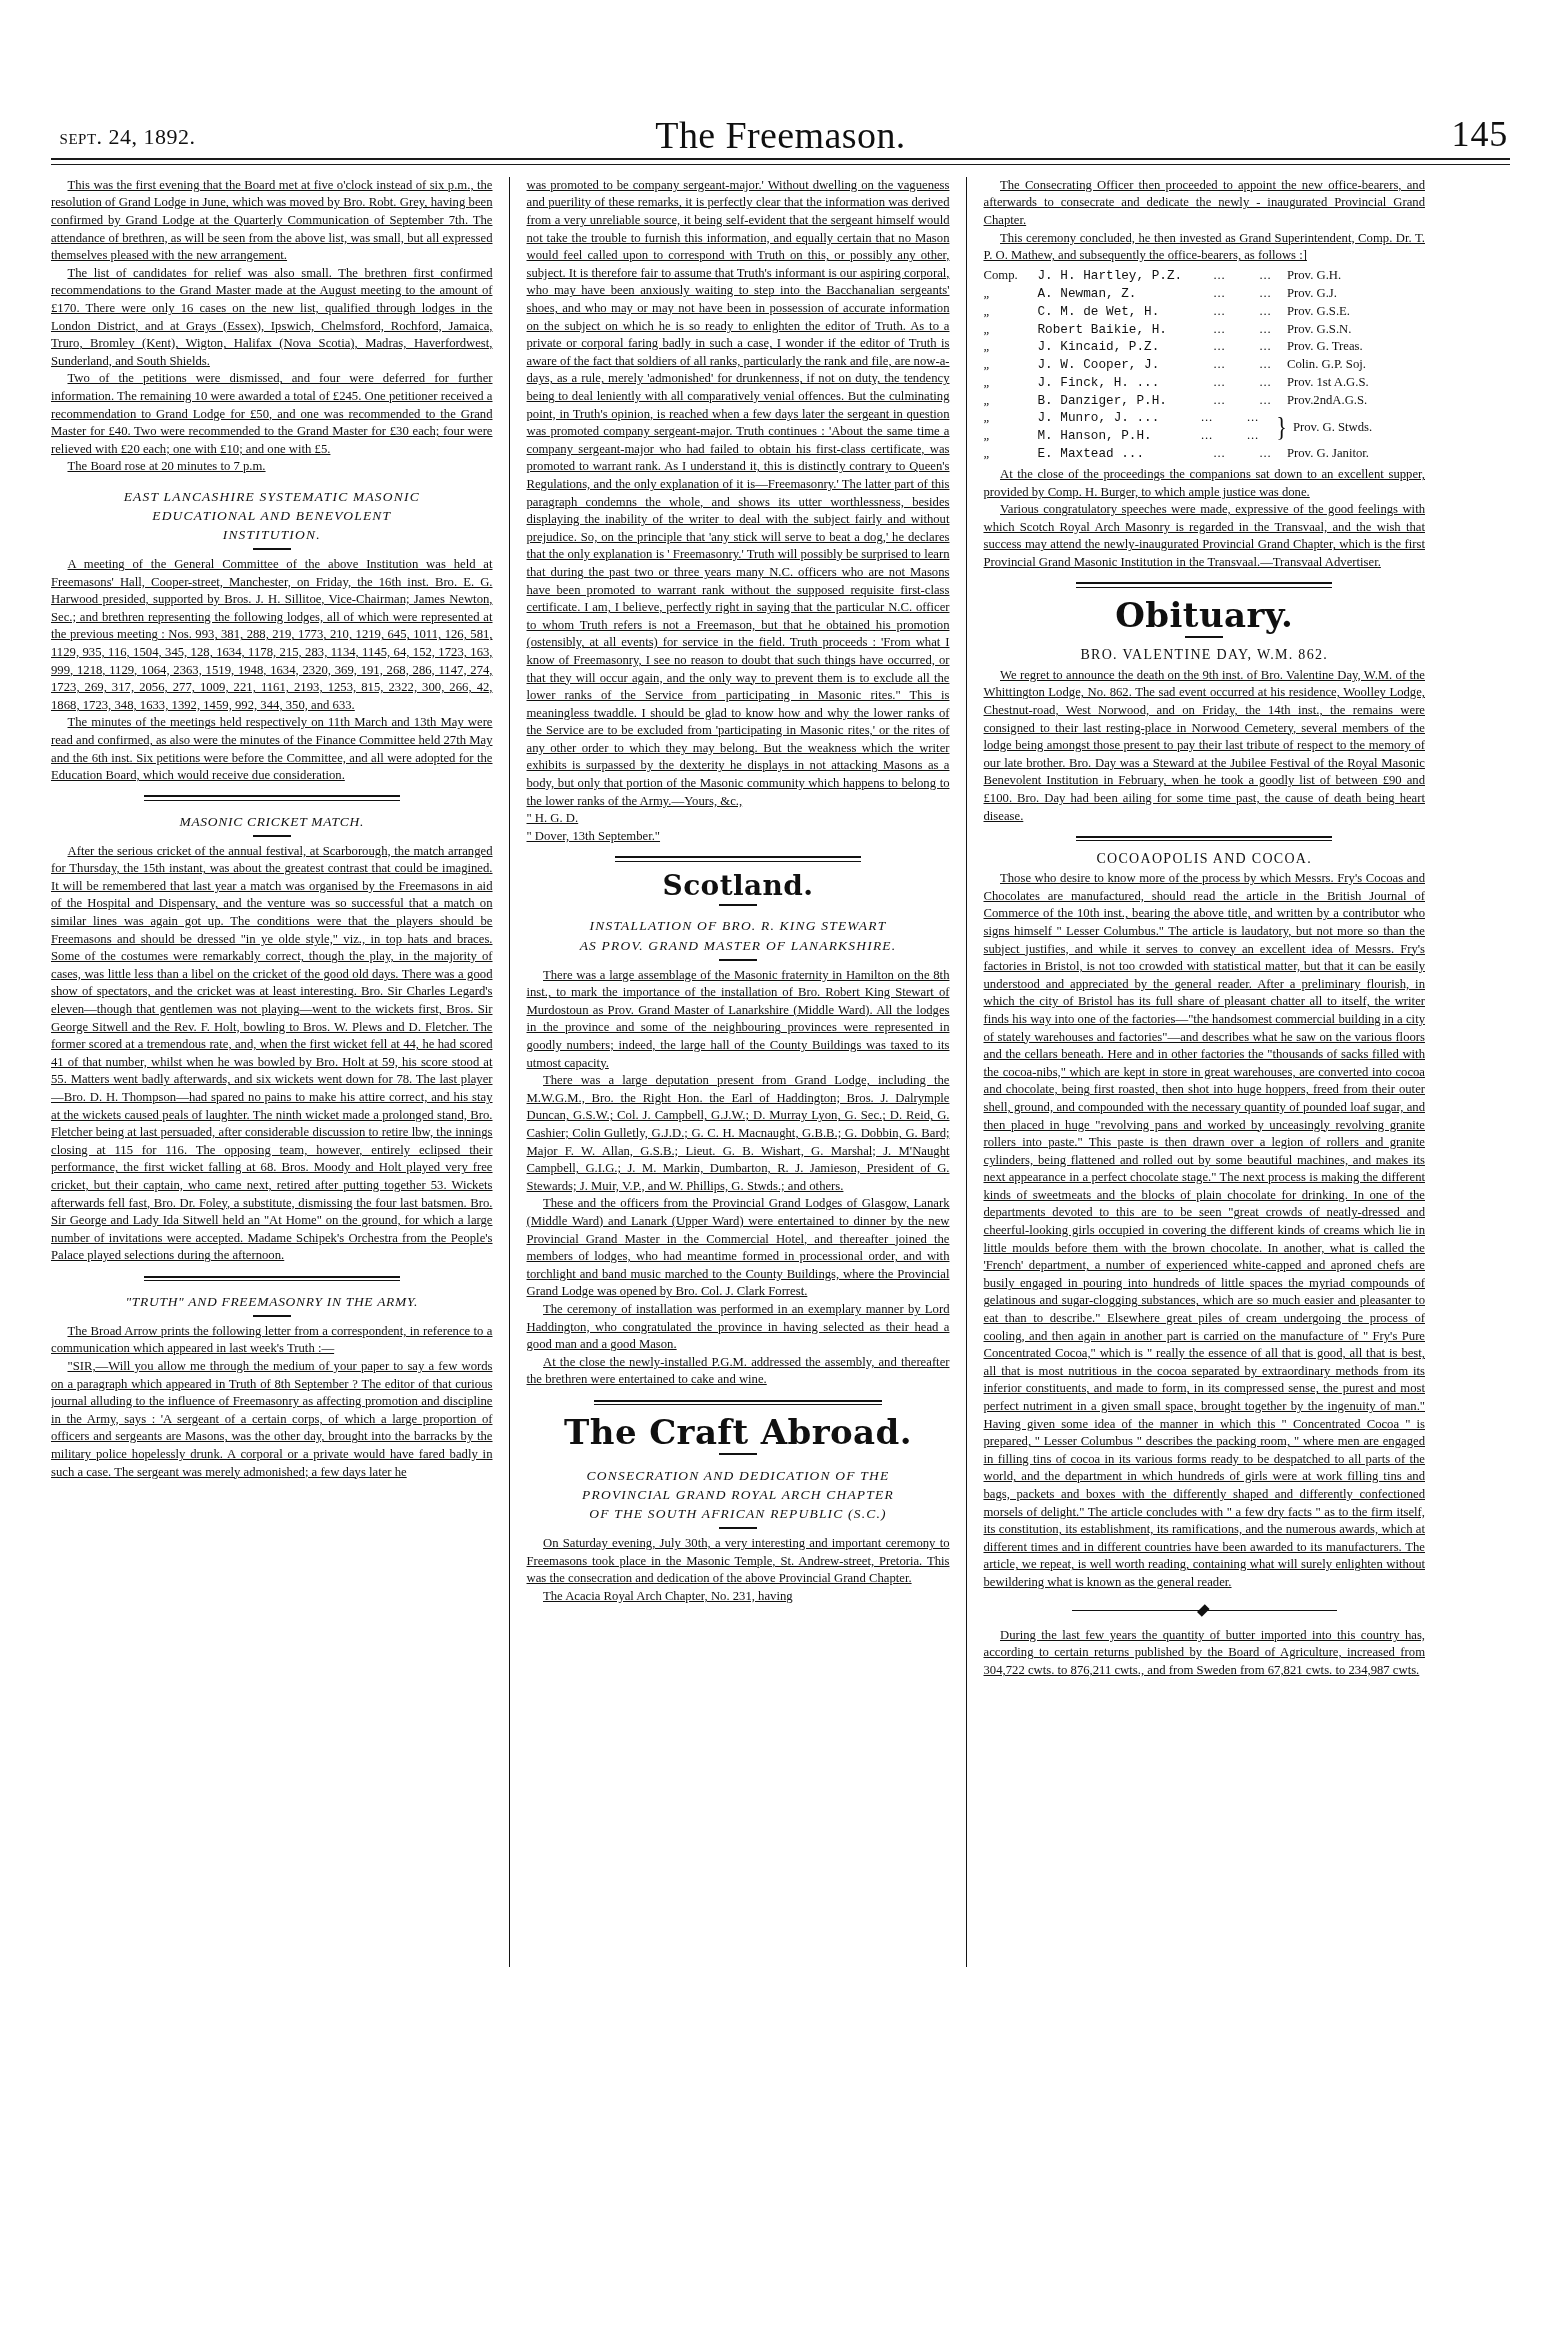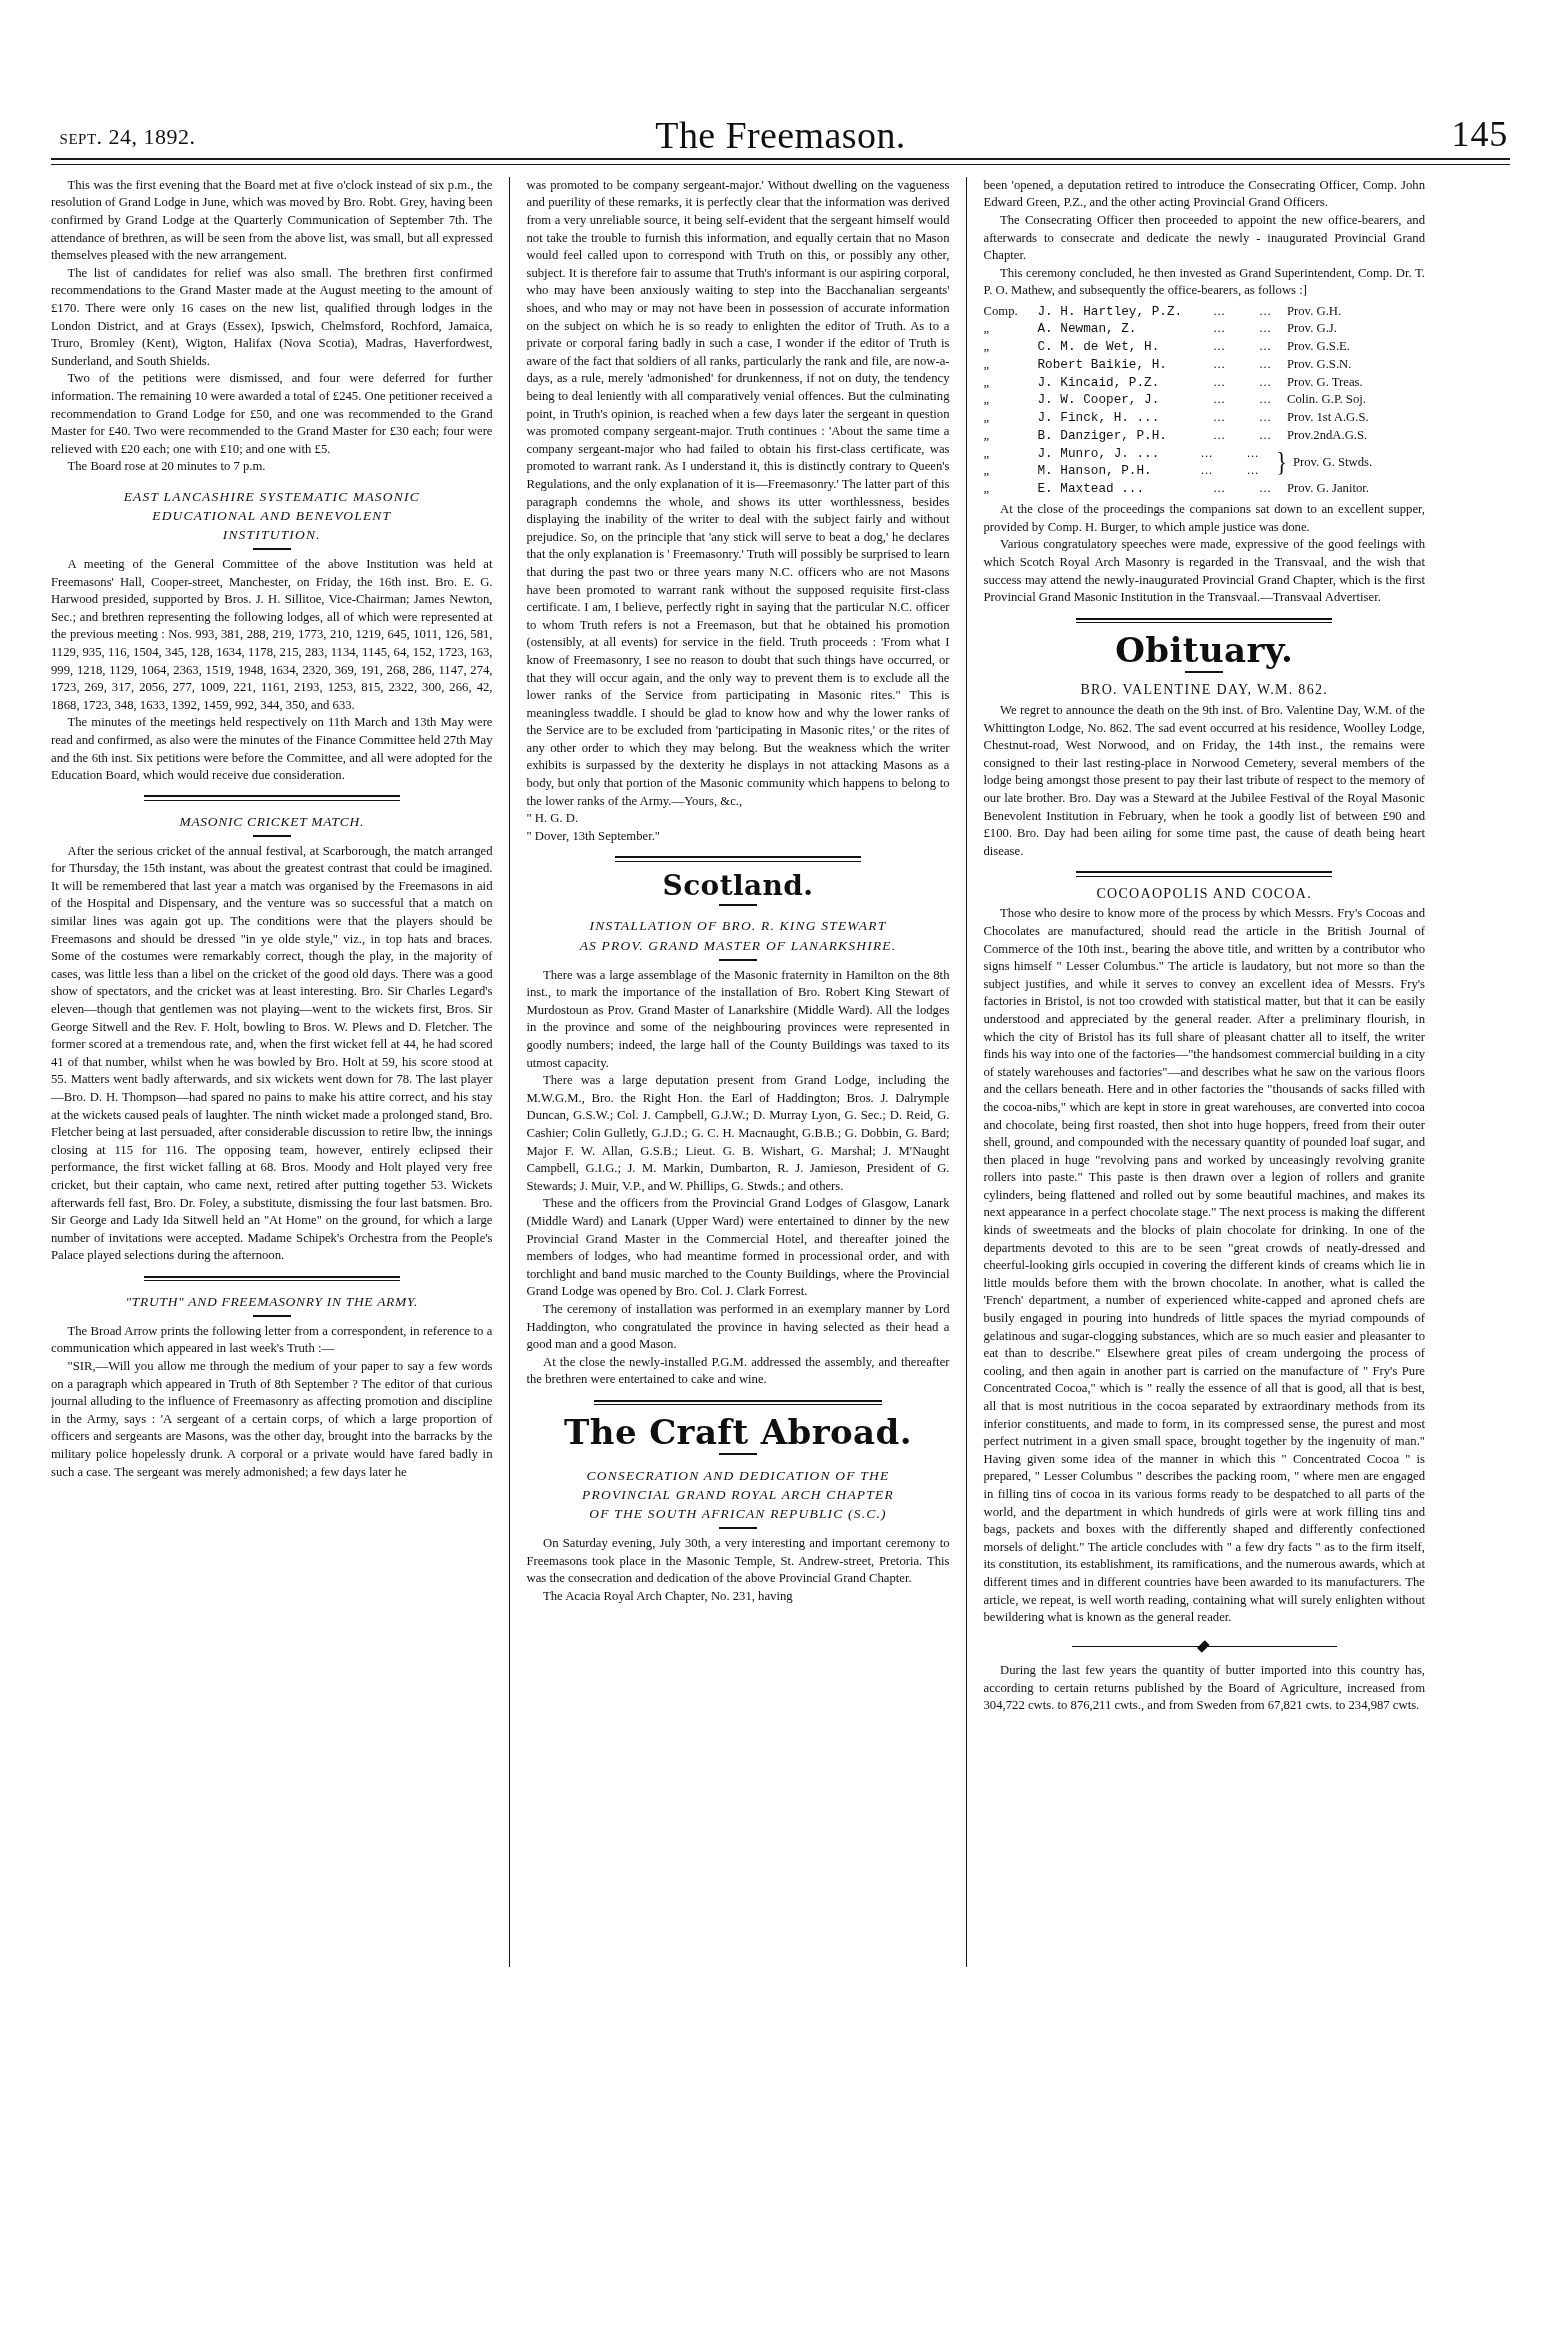--- a/index.html
+++ b/index.html
@@ -83,20 +83,21 @@
   .col.c2 {
     padding: 0 16.5px;
     border-left: 1.3px solid #141414;
     border-right: 1.3px solid #141414;
   }
   .col.c3 { padding-left: 16.5px; }
 
   .col p {
     margin: 0;
     text-indent: 16.5px;
+    text-decoration: underline;
   }
   .col p.noind { text-indent: 0; }
 
   
   h2.sec {
     margin: 10.7px 0 1.6px 0;
     text-align: center;
     font-style: italic;
     font-weight: normal;
     font-size: 13.5px;
@@ -260,21 +261,20 @@
         <span>PROVINCIAL GRAND ROYAL ARCH CHAPTER</span><br>
         <span>OF THE SOUTH AFRICAN REPUBLIC (S.C.)</span>
       </h2>
       <div class="rule-short"></div>
       <p>On Saturday evening, July 30th, a very interesting and important ceremony to Freemasons took place in the Masonic Temple, St. Andrew-street, Pretoria. This was the consecration and dedication of the above Provincial Grand Chapter.</p>
       <p>The Acacia Royal Arch Chapter, No. 231, having</p>
     </div>
 
     <div class="col c3">
 
-      <p class="noind">been 'opened, a deputation retired to introduce the Consecrating Officer, Comp. John Edward Green, P.Z., and the other acting Provincial Grand Officers.</p>
       <p>The Consecrating Officer then proceeded to appoint the new office-bearers, and afterwards to consecrate and dedicate the newly - inaugurated Provincial Grand Chapter.</p>
       <p>This ceremony concluded, he then invested as Grand Superintendent, Comp. Dr. T. P. O. Mathew, and subsequently the office-bearers, as follows :]</p>
 
       <div class="officers">
         <div class="off-row">
           <span class="off-pre">Comp.</span>
           <span class="off-name">J. H. Hartley, P.Z.</span>
           <span class="off-dots">...</span>
           <span class="off-dots2">...</span>
           <span class="off-title">Prov. G.H.</span>

